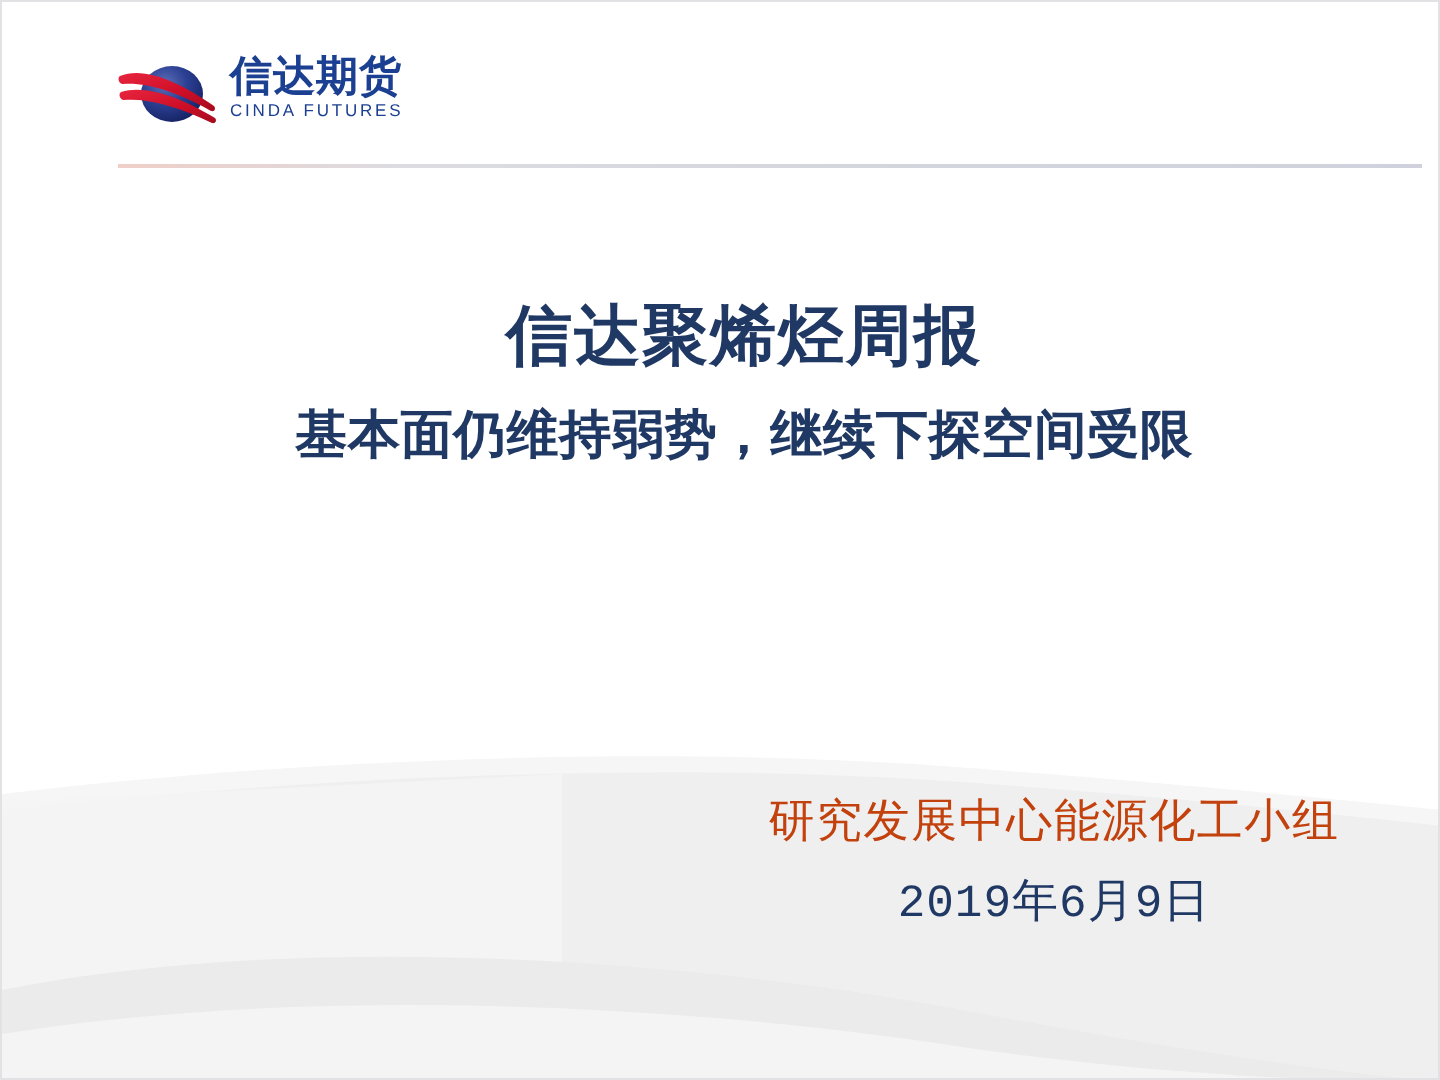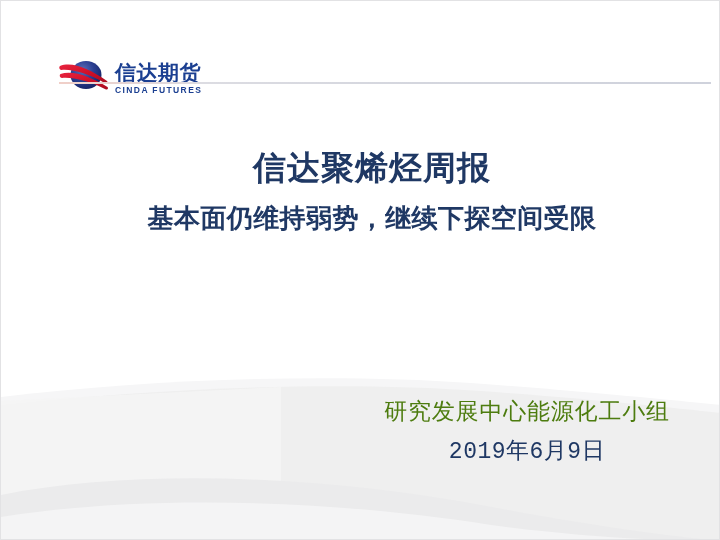--- a/index.html
+++ b/index.html
@@ -33,23 +33,22 @@
   }
 
   
   #logo-block {
     position: absolute;
     left: 58px;
     top: 27px;
     width: 220px;
     height: 46px;
     display: flex;
-    align-items: flex-end;
-    z-index: 3;
-    margin-top: 20px;
+    align-items: flex-start;
+    z-index: 3;
   }
 
   #logo-mark {
     width: 50px;
     height: 38px;
     flex: 0 0 auto;
   }
 
   #logo-wordmark {
     margin-left: 6px;
@@ -63,21 +62,21 @@
     font-size: 21px;
     font-weight: bold;
     color: #1b3f91;
     letter-spacing: 0.5px;
     font-family: "DejaVu Sans", "Liberation Sans", sans-serif;
   }
 
   #logo-en {
     margin-top: 2px;
     font-size: 8.5px;
-    font-weight: bold;
+    font-weight: normal;
     color: #1b3f91;
     letter-spacing: 1.4px;
     font-family: "Liberation Sans", sans-serif;
   }
 
   
   #header-rule {
     position: absolute;
     left: 58px;
     top: 81px;
@@ -126,21 +125,21 @@
     position: absolute;
     left: 378px;
     top: 396px;
     width: 296px;
     text-align: center;
     z-index: 3;
   }
 
   #author-org {
     font-size: 23px;
-    color: #4d7c0f;
+    color: #c2410c;
     font-weight: normal;
     letter-spacing: 0.8px;
     line-height: 1.25;
     font-family: "DejaVu Sans", "Liberation Sans", sans-serif;
   }
 
   #author-date {
     margin-top: 12px;
     font-size: 23px;
     color: #1f3864;

